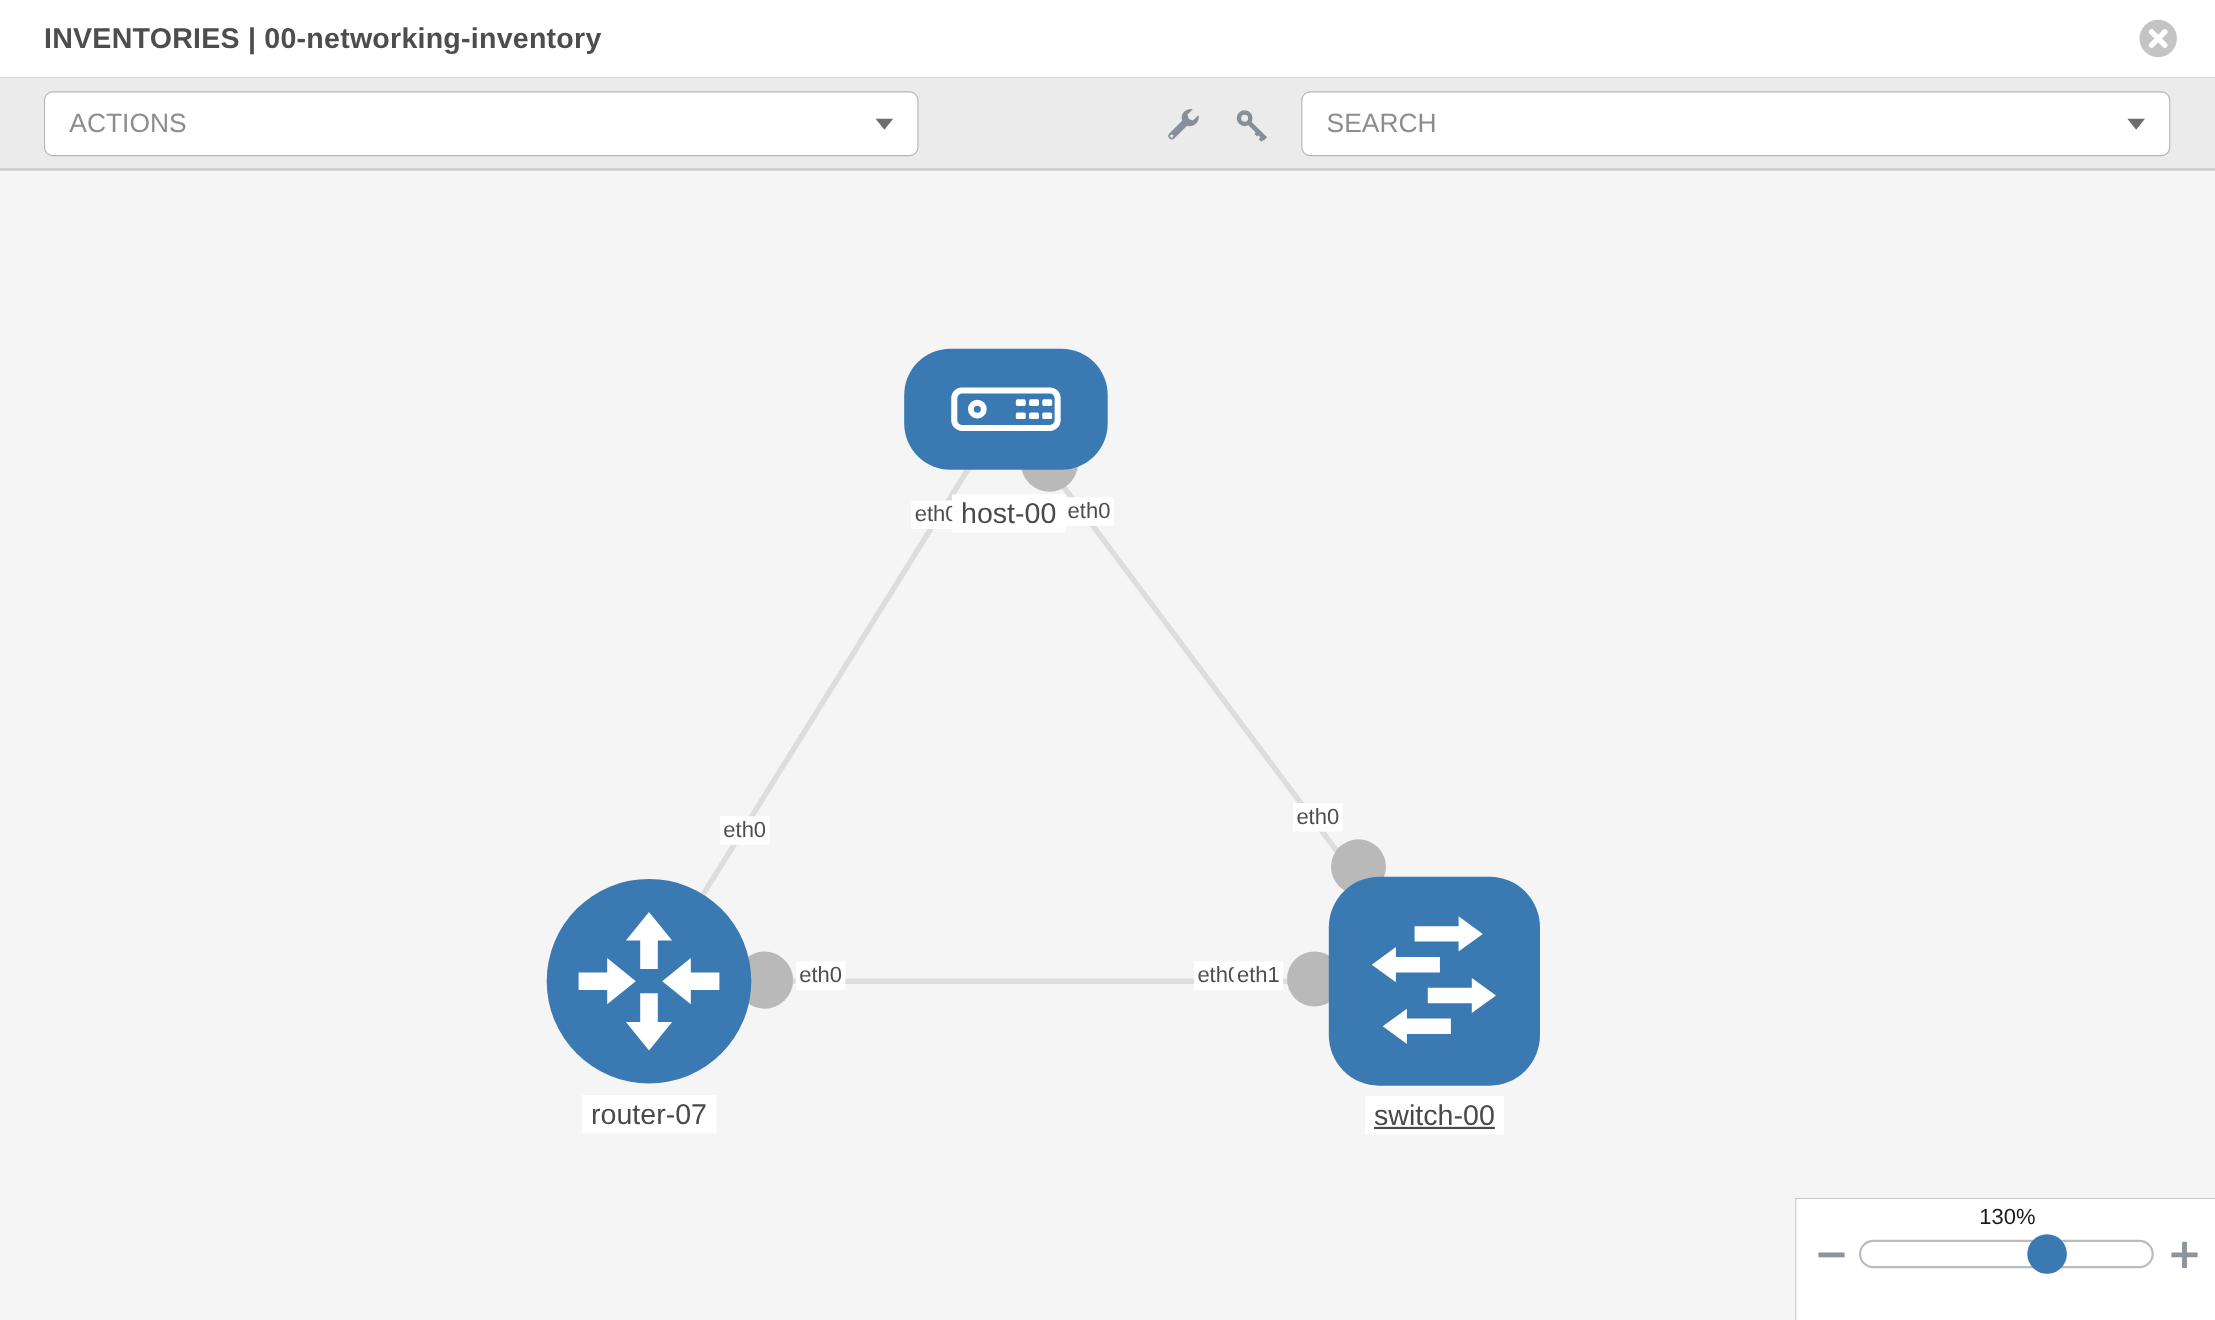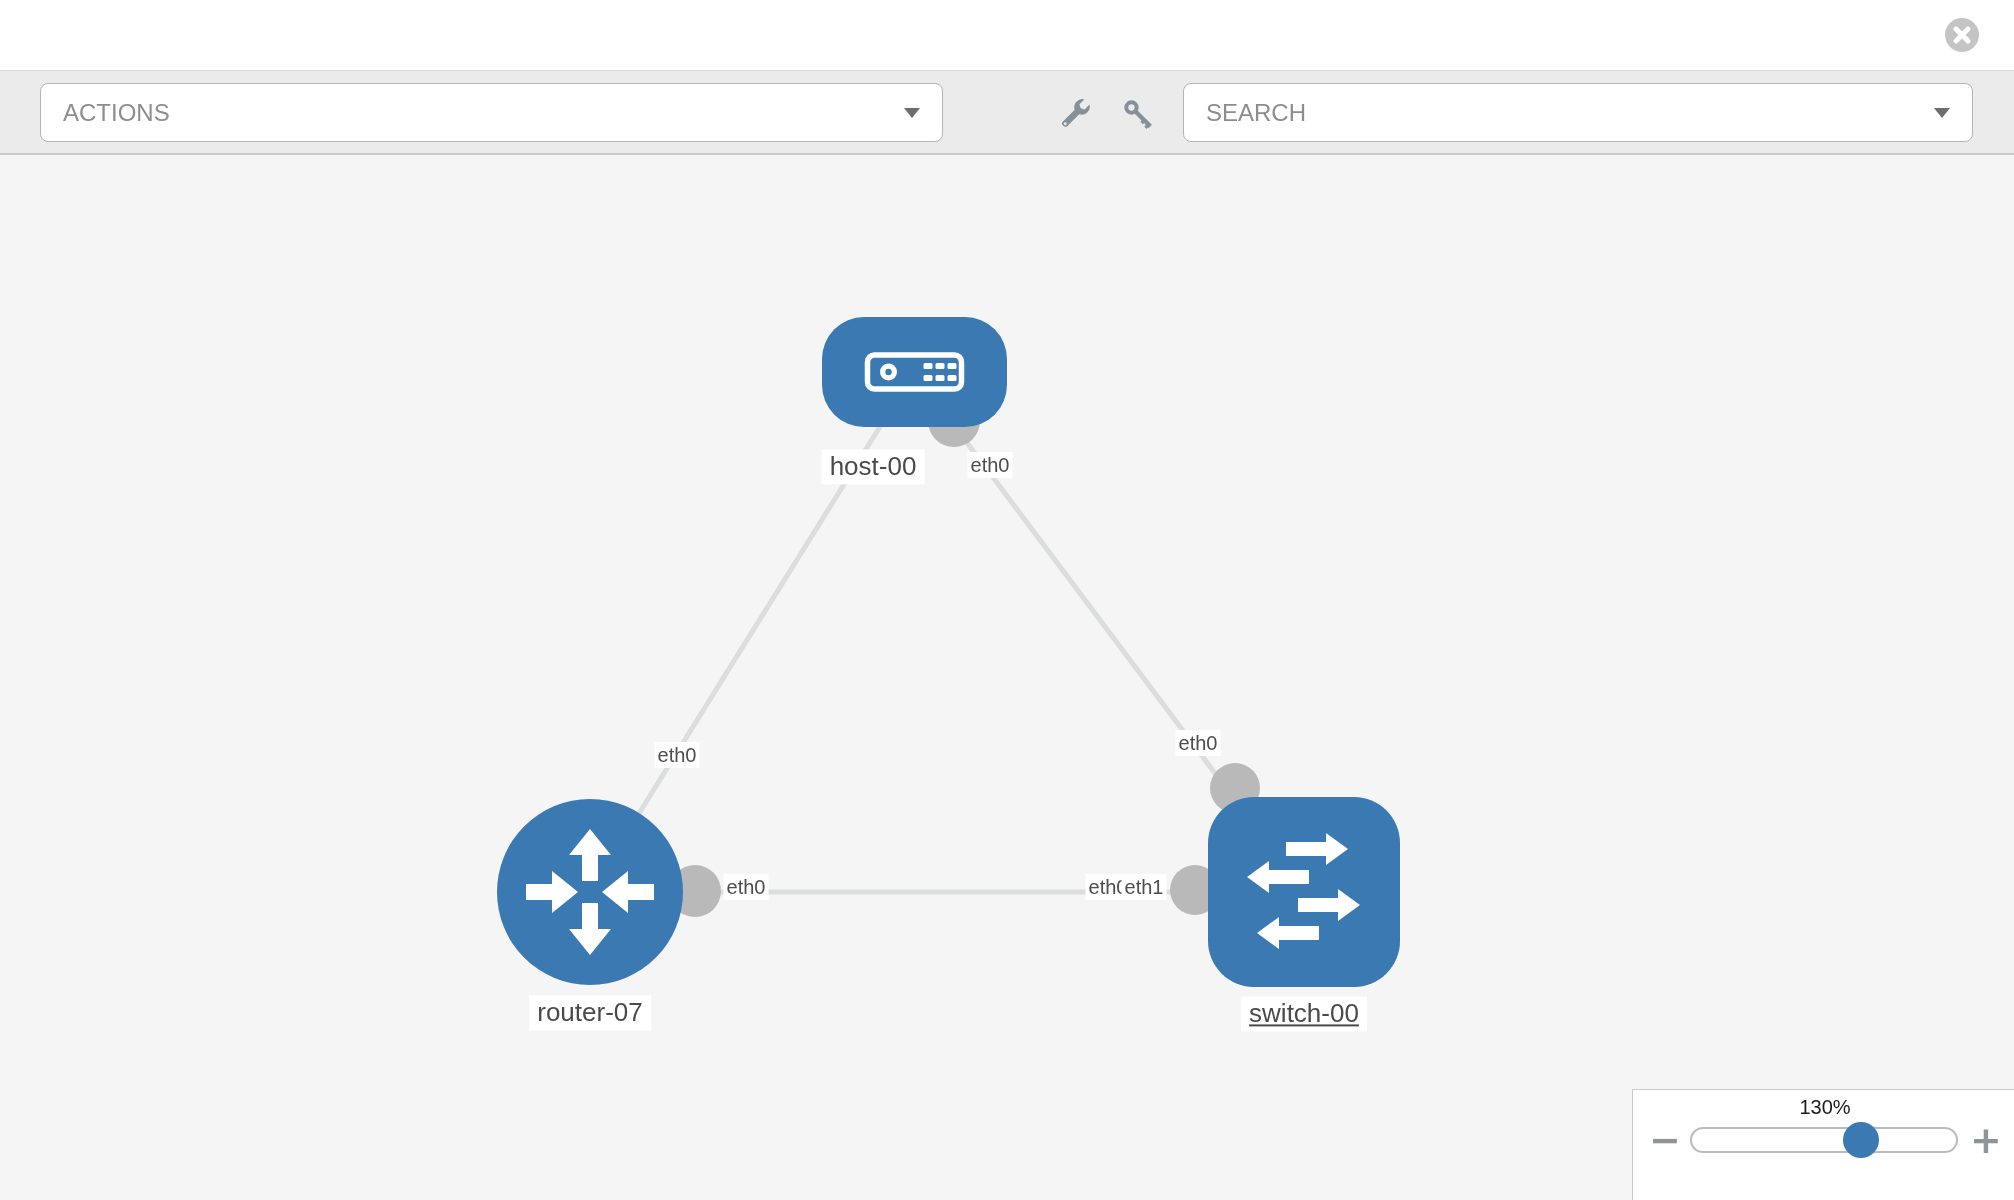--- a/index.html
+++ b/index.html
@@ -30,21 +30,21 @@
     position:absolute;top:12px;height:59px;background:#fff;
     border:1px solid #b5b5b5;border-radius:8px;box-sizing:border-box;
     display:flex;align-items:center;justify-content:space-between;
     padding:0 22px;cursor:pointer;
   }
   .select .sel-label{font-size:24px;color:#8d8d8d;}
   .caret{
     width:0;height:0;border-left:8px solid transparent;border-right:8px solid transparent;
     border-top:10px solid #6d6d6d;
   }
-  .select.actions{left:40px;width:903px;}
+  .select.actions{left:40px;width:795px;}
   .select.search{left:1183px;width:790px;gap:20px;}
   .tool-btn{
     position:absolute;top:21px;width:44px;height:44px;border:none;background:transparent;
     padding:0;cursor:pointer;display:flex;align-items:center;justify-content:center;
   }
   .tool-btn.wrench{left:1052px;}
   .tool-btn.key{left:1116px;}
   
   .canvas{
     position:absolute;left:0;top:153px;width:2014px;height:1047px;
@@ -86,20 +86,21 @@
   }
   .zoom-handle{
     position:absolute;top:50%;width:36px;height:36px;border-radius:50%;
     background:#3a79b2;transform:translate(-50%,-50%);cursor:grab;
   }
 </style>
 </head>
 <body>
 
 <div class="header">
+  <div class="page-title">INVENTORIES | 00-networking-inventory</div>
   <button class="close-btn">
     <svg width="36" height="36" viewBox="0 0 36 36">
       <circle cx="18" cy="18" r="17" fill="#c4c4c4"></circle>
       <path d="M12 12 L24 24 M24 12 L12 24" stroke="#ffffff" stroke-width="5" stroke-linecap="round"></path>
     </svg>
   </button>
 </div>
 
 <div class="toolbar">
   <div class="select actions">
@@ -173,21 +174,21 @@
       </g>
     </svg>
   <div id="label-layer">
       <div class="iface-label" style="left: 851px; top: 315px;">eth0</div>
       <div class="iface-label" style="left: 990px; top: 312px;">eth0</div>
       <div class="iface-label" style="left: 677px; top: 602px;">eth0</div>
       <div class="iface-label" style="left: 746px; top: 734px;">eth0</div>
       <div class="iface-label" style="left: 1108px; top: 734px;">eth0</div>
       <div class="iface-label" style="left: 1144px; top: 734px; text-align: center;">eth1</div>
       <div class="iface-label" style="left: 1198px; top: 590px;">eth0</div>
-      <div class="node-label" style="left: 873px; top: 314px; text-align: right;">host-00</div>
+      <div class="node-label" style="left: 917px; top: 314px; text-align: right;">host-00</div>
       <div class="node-label" style="left: 590px; top: 860px;">router-07</div>
       <div class="node-label" style="left: 1304px; top: 861px; text-decoration: underline;">switch-00</div>
     </div>
 </div>
 
 <div class="zoom-panel">
   <div class="zoom-value">130%</div>
   <button class="zoom-minus">−</button>
   <div class="zoom-track">
     <div class="zoom-handle" id="zoom-handle" style="left: 64%;"></div>

